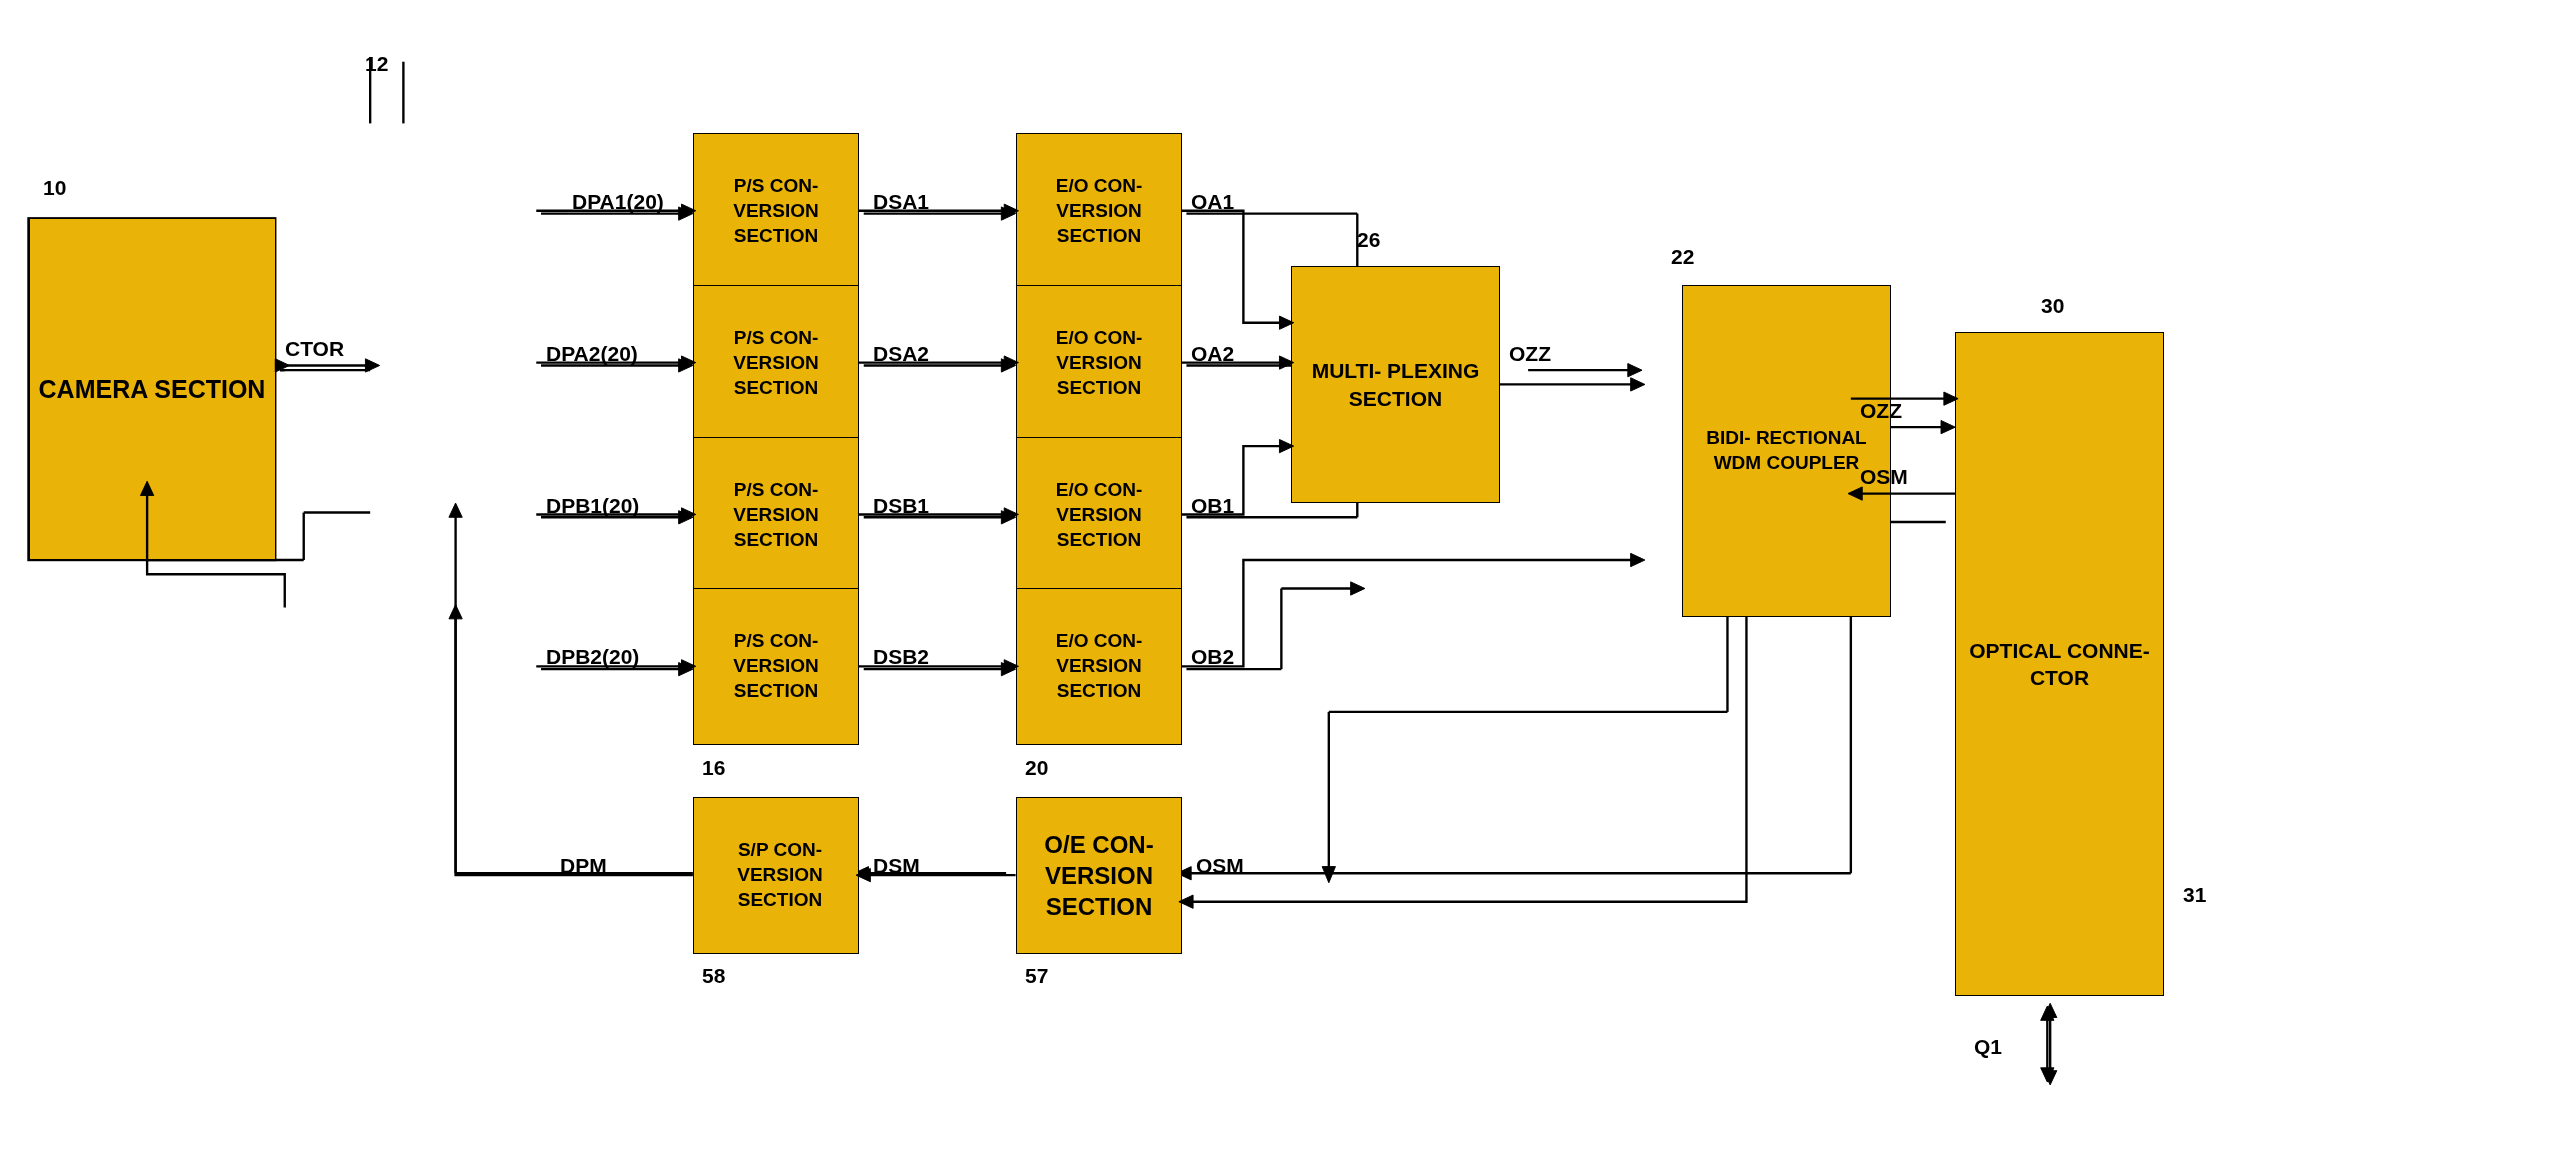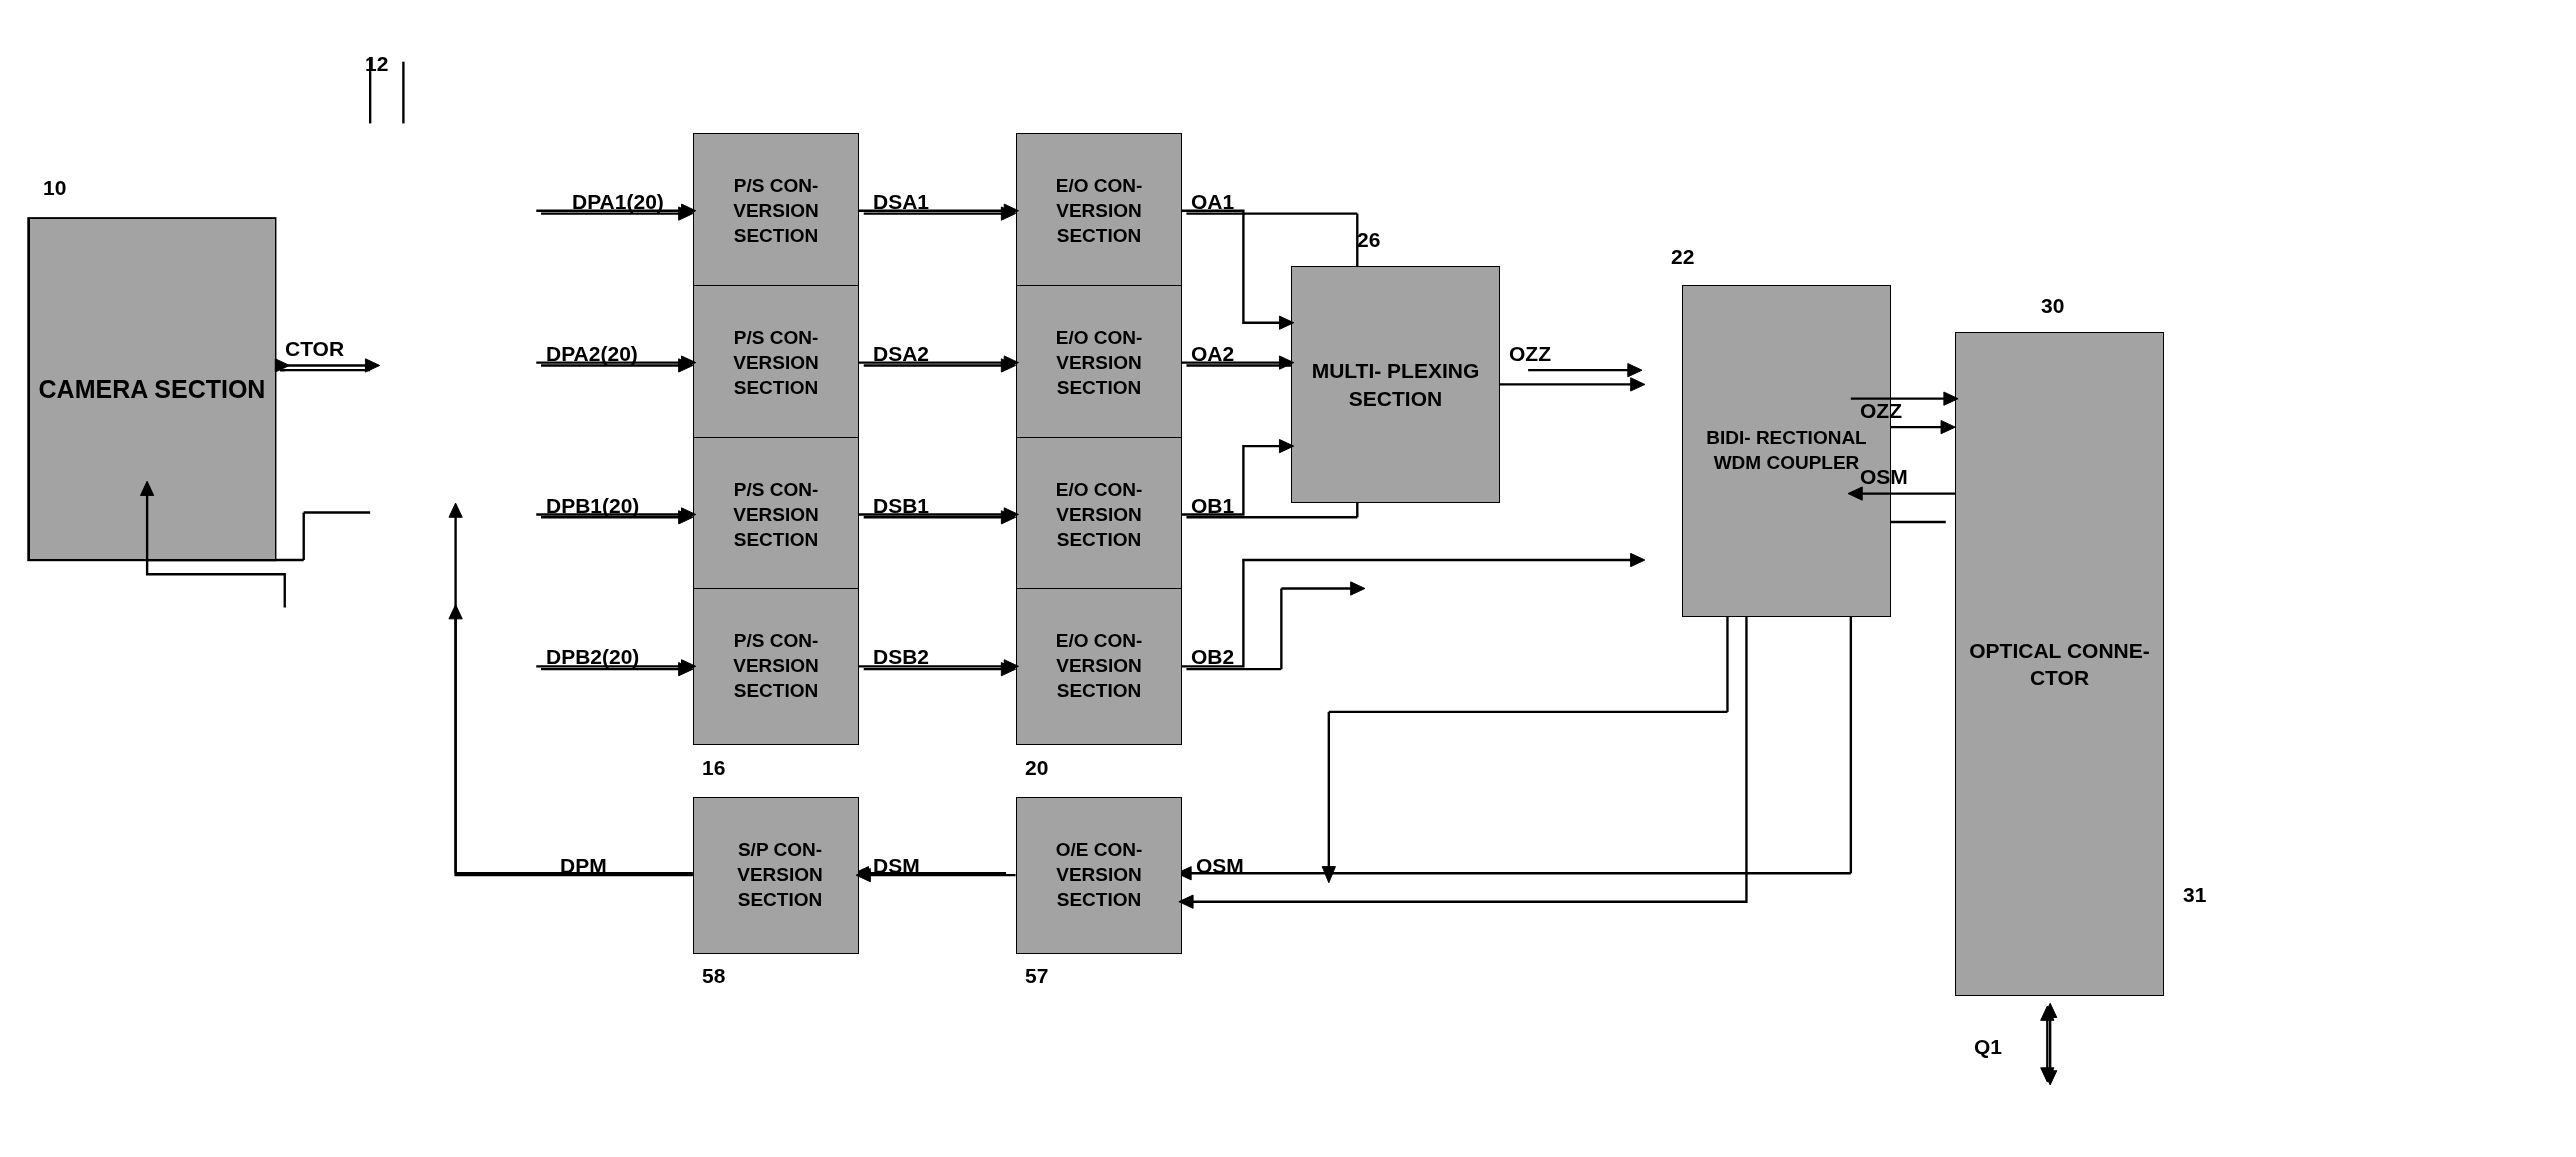--- a/index.html
+++ b/index.html
@@ -13,21 +13,21 @@
     }
     .diagram {
       position: relative;
       width: 2576px;
       height: 1158px;
       background: #fff;
     }
     .block {
       position: absolute;
       border: 1.9px solid #000;
-      background: #a3a3a3;
+      background: #eab308;
       display: flex;
       align-items: center;
       justify-content: center;
       text-align: center;
       font-size: 21px;
       font-weight: bold;
       line-height: 1.3;
     }
     .label {
       position: absolute;
@@ -254,21 +254,21 @@
   <div class="label" style="left:1974px; top:1035px;">Q1</div>
 
   <div class="block" style="left:693px; top:797px; width:166px; height:157px; font-size:19px;padding-left:8px;">
     <span>S/P CON-
 VERSION
 SECTION</span>
   </div>
   <div class="label" style="left:702px; top:964px;">58</div>
   <div class="label" style="left:560px; top:854px;">DPM</div>
 
-  <div class="block" style="left:1016px; top:797px; width:166px; height:157px; font-size:19px;">
+  <div class="block" style="left:1016px; top:797px; width:166px; height:157px; font-size:24px;">
     <span>O/E CON-
 VERSION
 SECTION</span>
   </div>
   <div class="label" style="left:1025px; top:964px;">57</div>
   <div class="label" style="left:873px; to p:854px; top:854px;">DSM</div>
   <div class="label" style="left:1196px; top:854px;">OSM</div>
 
   <svg class="arrows" style="position:absolute;top:0;left:0;width:2576px;height:1158px;" viewBox="0 0 2714 1220" width="2576" height="1158">
 

